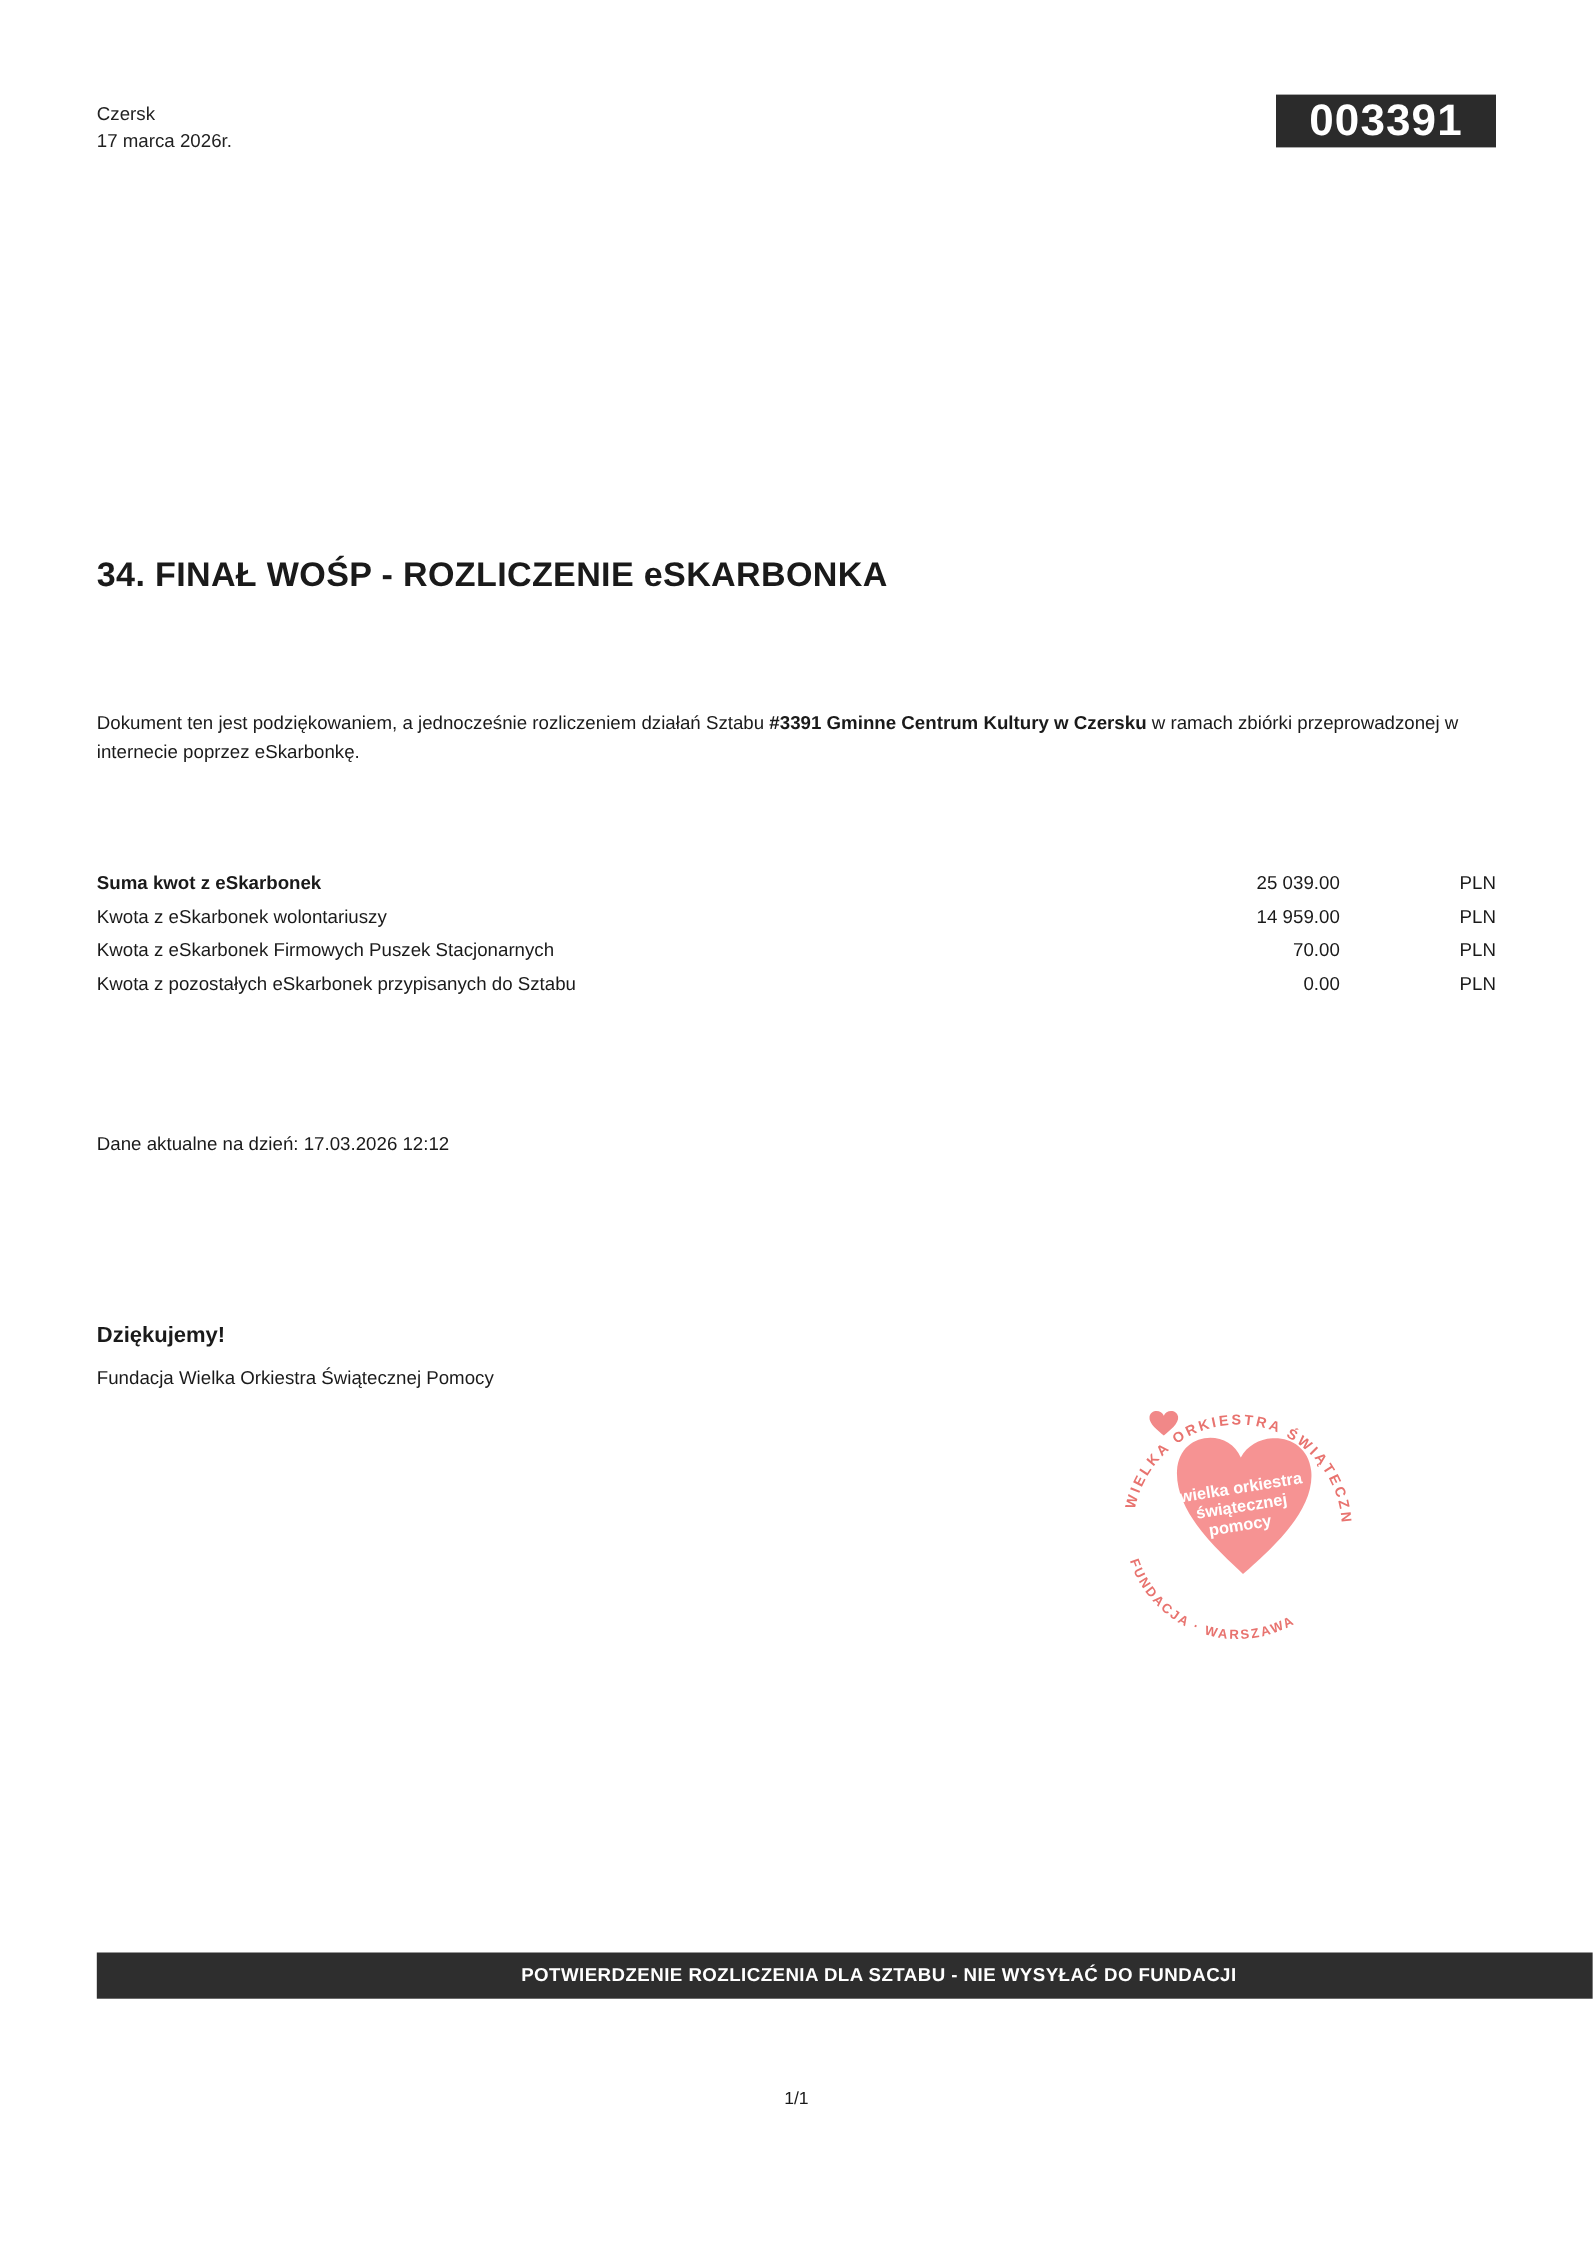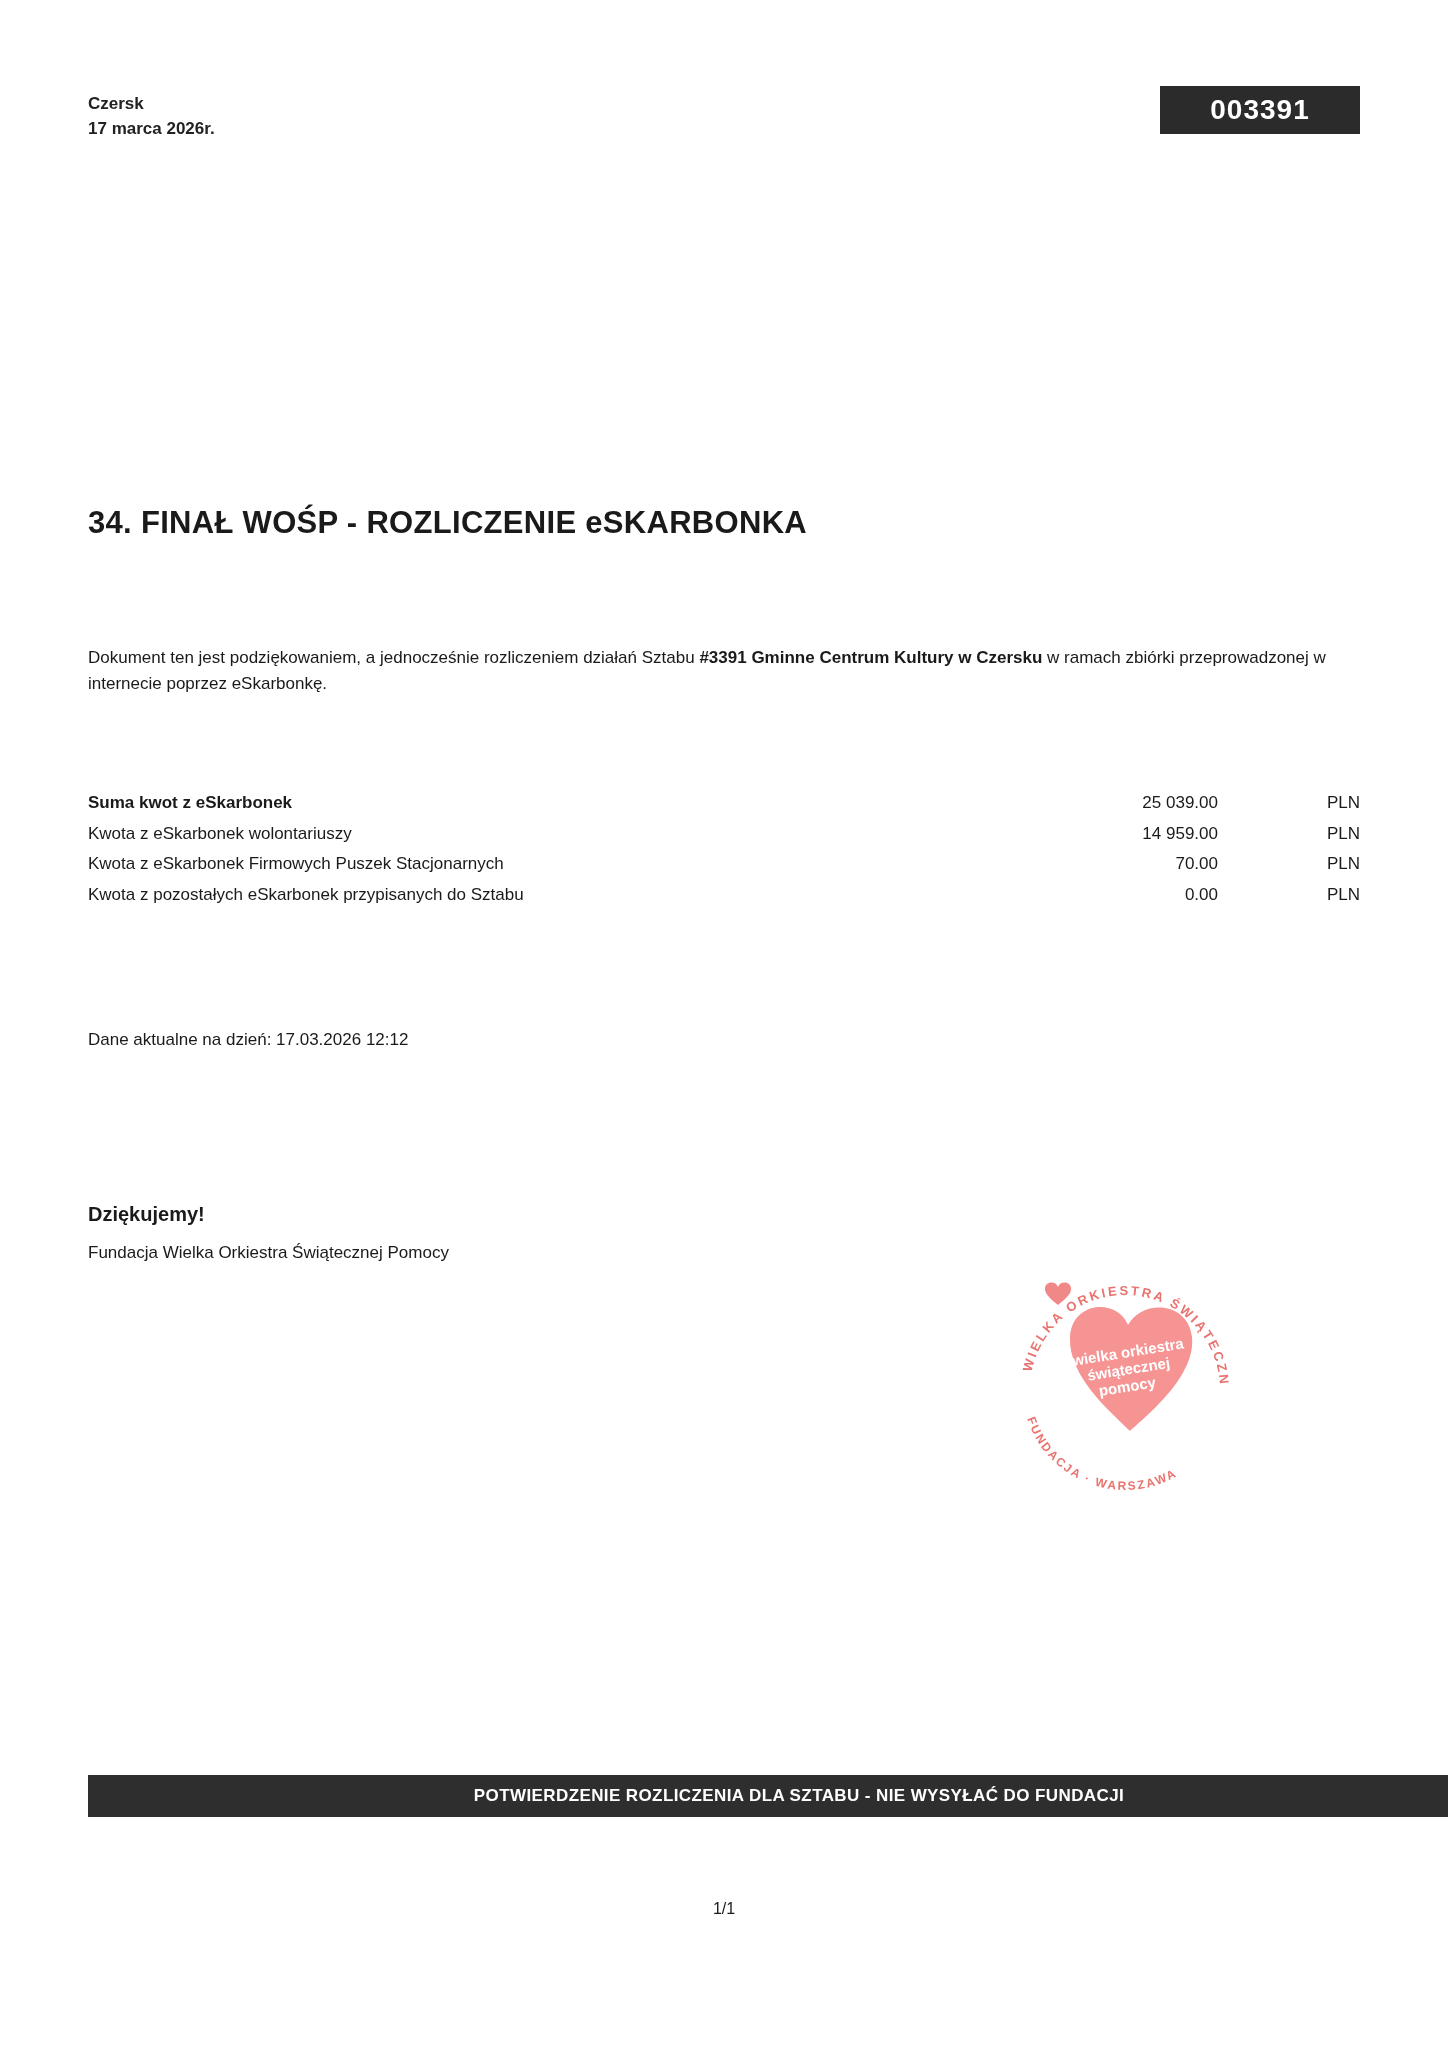--- a/index.html
+++ b/index.html
@@ -21,34 +21,33 @@
   }
 
   
   .header-left {
     position: absolute;
     left: 88px;
     top: 92px;
     font-size: 17px;
     line-height: 1.45;
     color: #222;
-    font-weight: bold;
   }
   .doc-number-box {
     position: absolute;
     right: 88px;
     top: 86px;
     width: 200px;
     height: 48px;
     background: #2b2b2b;
     color: #ffffff;
     display: flex;
     align-items: center;
     justify-content: center;
-    font-size: 28px;
+    font-size: 40px;
     font-weight: bold;
     letter-spacing: 1px;
   }
 
   
   .doc-title {
     position: absolute;
     left: 88px;
     top: 505px;
     font-size: 31px;

